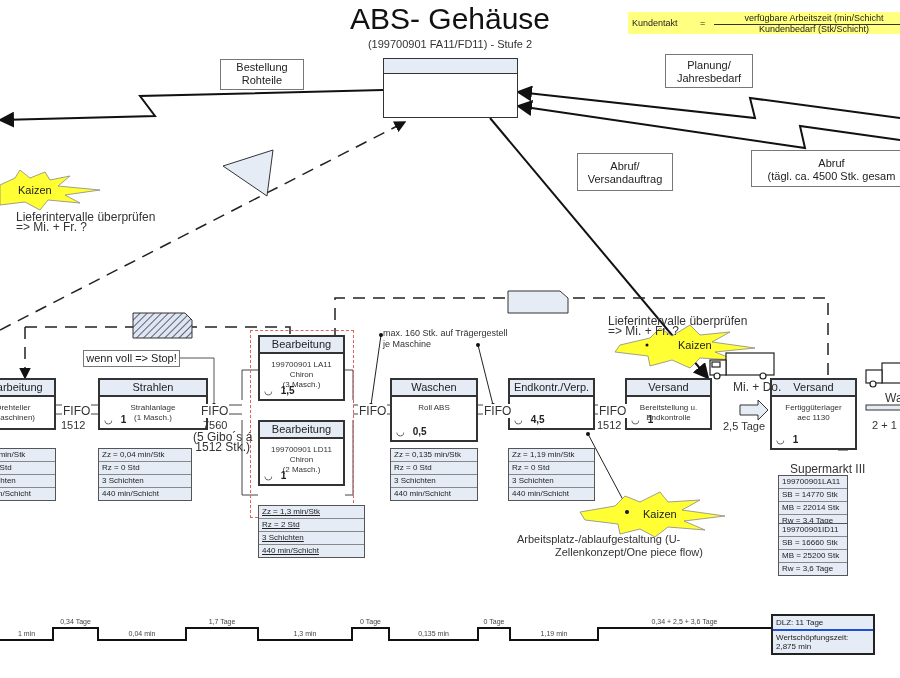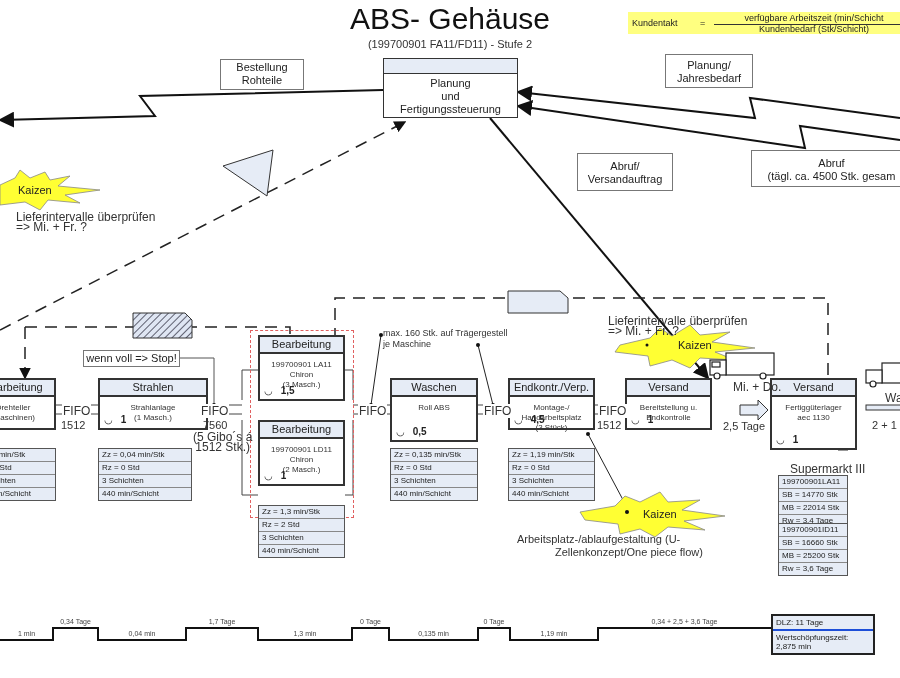--- a/index.html
+++ b/index.html
@@ -130,25 +130,20 @@
 
 <div class="abs formula">
   <span class="k">Kundentakt</span>
   <span class="eq">=</span>
   <span class="num">verfügbare Arbeitszeit (min/Schicht</span>
   <span class="den">Kundenbedarf (Stk/Schicht)</span>
 </div>
 
 <div class="abs proc" style="left:383px;top:58px;width:135px;height:60px;border-width:1px;">
   <div class="hd" style="border-bottom-width:1px;height:14px;"></div>
-  <div style="text-align:center;font-size:11px;line-height:13px;padding-top:3px;">
-    <div>Planung</div>
-    <div>und</div>
-    <div>Fertigungssteuerung</div>
-  </div>
 </div>
 
 <div class="abs note" style="left:220px;top:59px;width:82px;height:28px;padding-top:1px;">
   <div>Bestellung</div>
   <div>Rohteile</div>
 </div>
 <div class="abs note" style="left:665px;top:54px;width:88px;height:34px;padding-top:4px;box-sizing:border-box;">
   <div>Planung/</div>
   <div>Jahresbedarf</div>
 </div>
@@ -223,46 +218,41 @@
     </div>
     <div class="abs proc" style="left: 258px; top: 420px; width: 87px; height: 66px;">
       <div class="hd">Bearbeitung</div>
       <div class="bd">
         <div>199700901 LD11</div>
         <div>Chiron</div>
         <div>(2 Masch.)</div>
       </div>
       <div class="op"><span class="ic">◡</span> <span>1</span></div>
     </div>
-    <div class="abs dbox" style="left: 258px; top: 505px; width: 87px;">
+    <div class="abs dbox" style="left: 258px; top: 505px; width: 107px; text-decoration: underline;">
       <div>Zz = 1,3 min/Stk</div>
       <div>Rz = 2 Std</div>
       <div>3 Schichten</div>
       <div>440 min/Schicht</div>
     </div>
     <div class="abs proc" style="left: 390px; top: 378px; width: 88px; height: 64px;">
       <div class="hd">Waschen</div>
       <div class="bd">
         <div>Roll ABS</div>
       </div>
       <div class="op"><span class="ic">◡</span> <span>0,5</span></div>
     </div>
     <div class="abs dbox" style="left: 390px; top: 448px; width: 88px;">
       <div>Zz = 0,135 min/Stk</div>
       <div>Rz = 0 Std</div>
       <div>3 Schichten</div>
       <div>440 min/Schicht</div>
     </div>
     <div class="abs proc" style="left: 508px; top: 378px; width: 87px; height: 52px;">
       <div class="hd">Endkontr./Verp.</div>
-      <div class="bd">
-        <div>Montage-/</div>
-        <div>Handarbeitsplatz</div>
-        <div>(3 Stück)</div>
-      </div>
       <div class="op"><span class="ic">◡</span> <span>4,5</span></div>
     </div>
     <div class="abs dbox" style="left: 508px; top: 448px; width: 87px;">
       <div>Zz = 1,19 min/Stk</div>
       <div>Rz = 0 Std</div>
       <div>3 Schichten</div>
       <div>440 min/Schicht</div>
     </div>
     <div class="abs proc" style="left: 625px; top: 378px; width: 87px; height: 52px;">
       <div class="hd">Versand</div>

